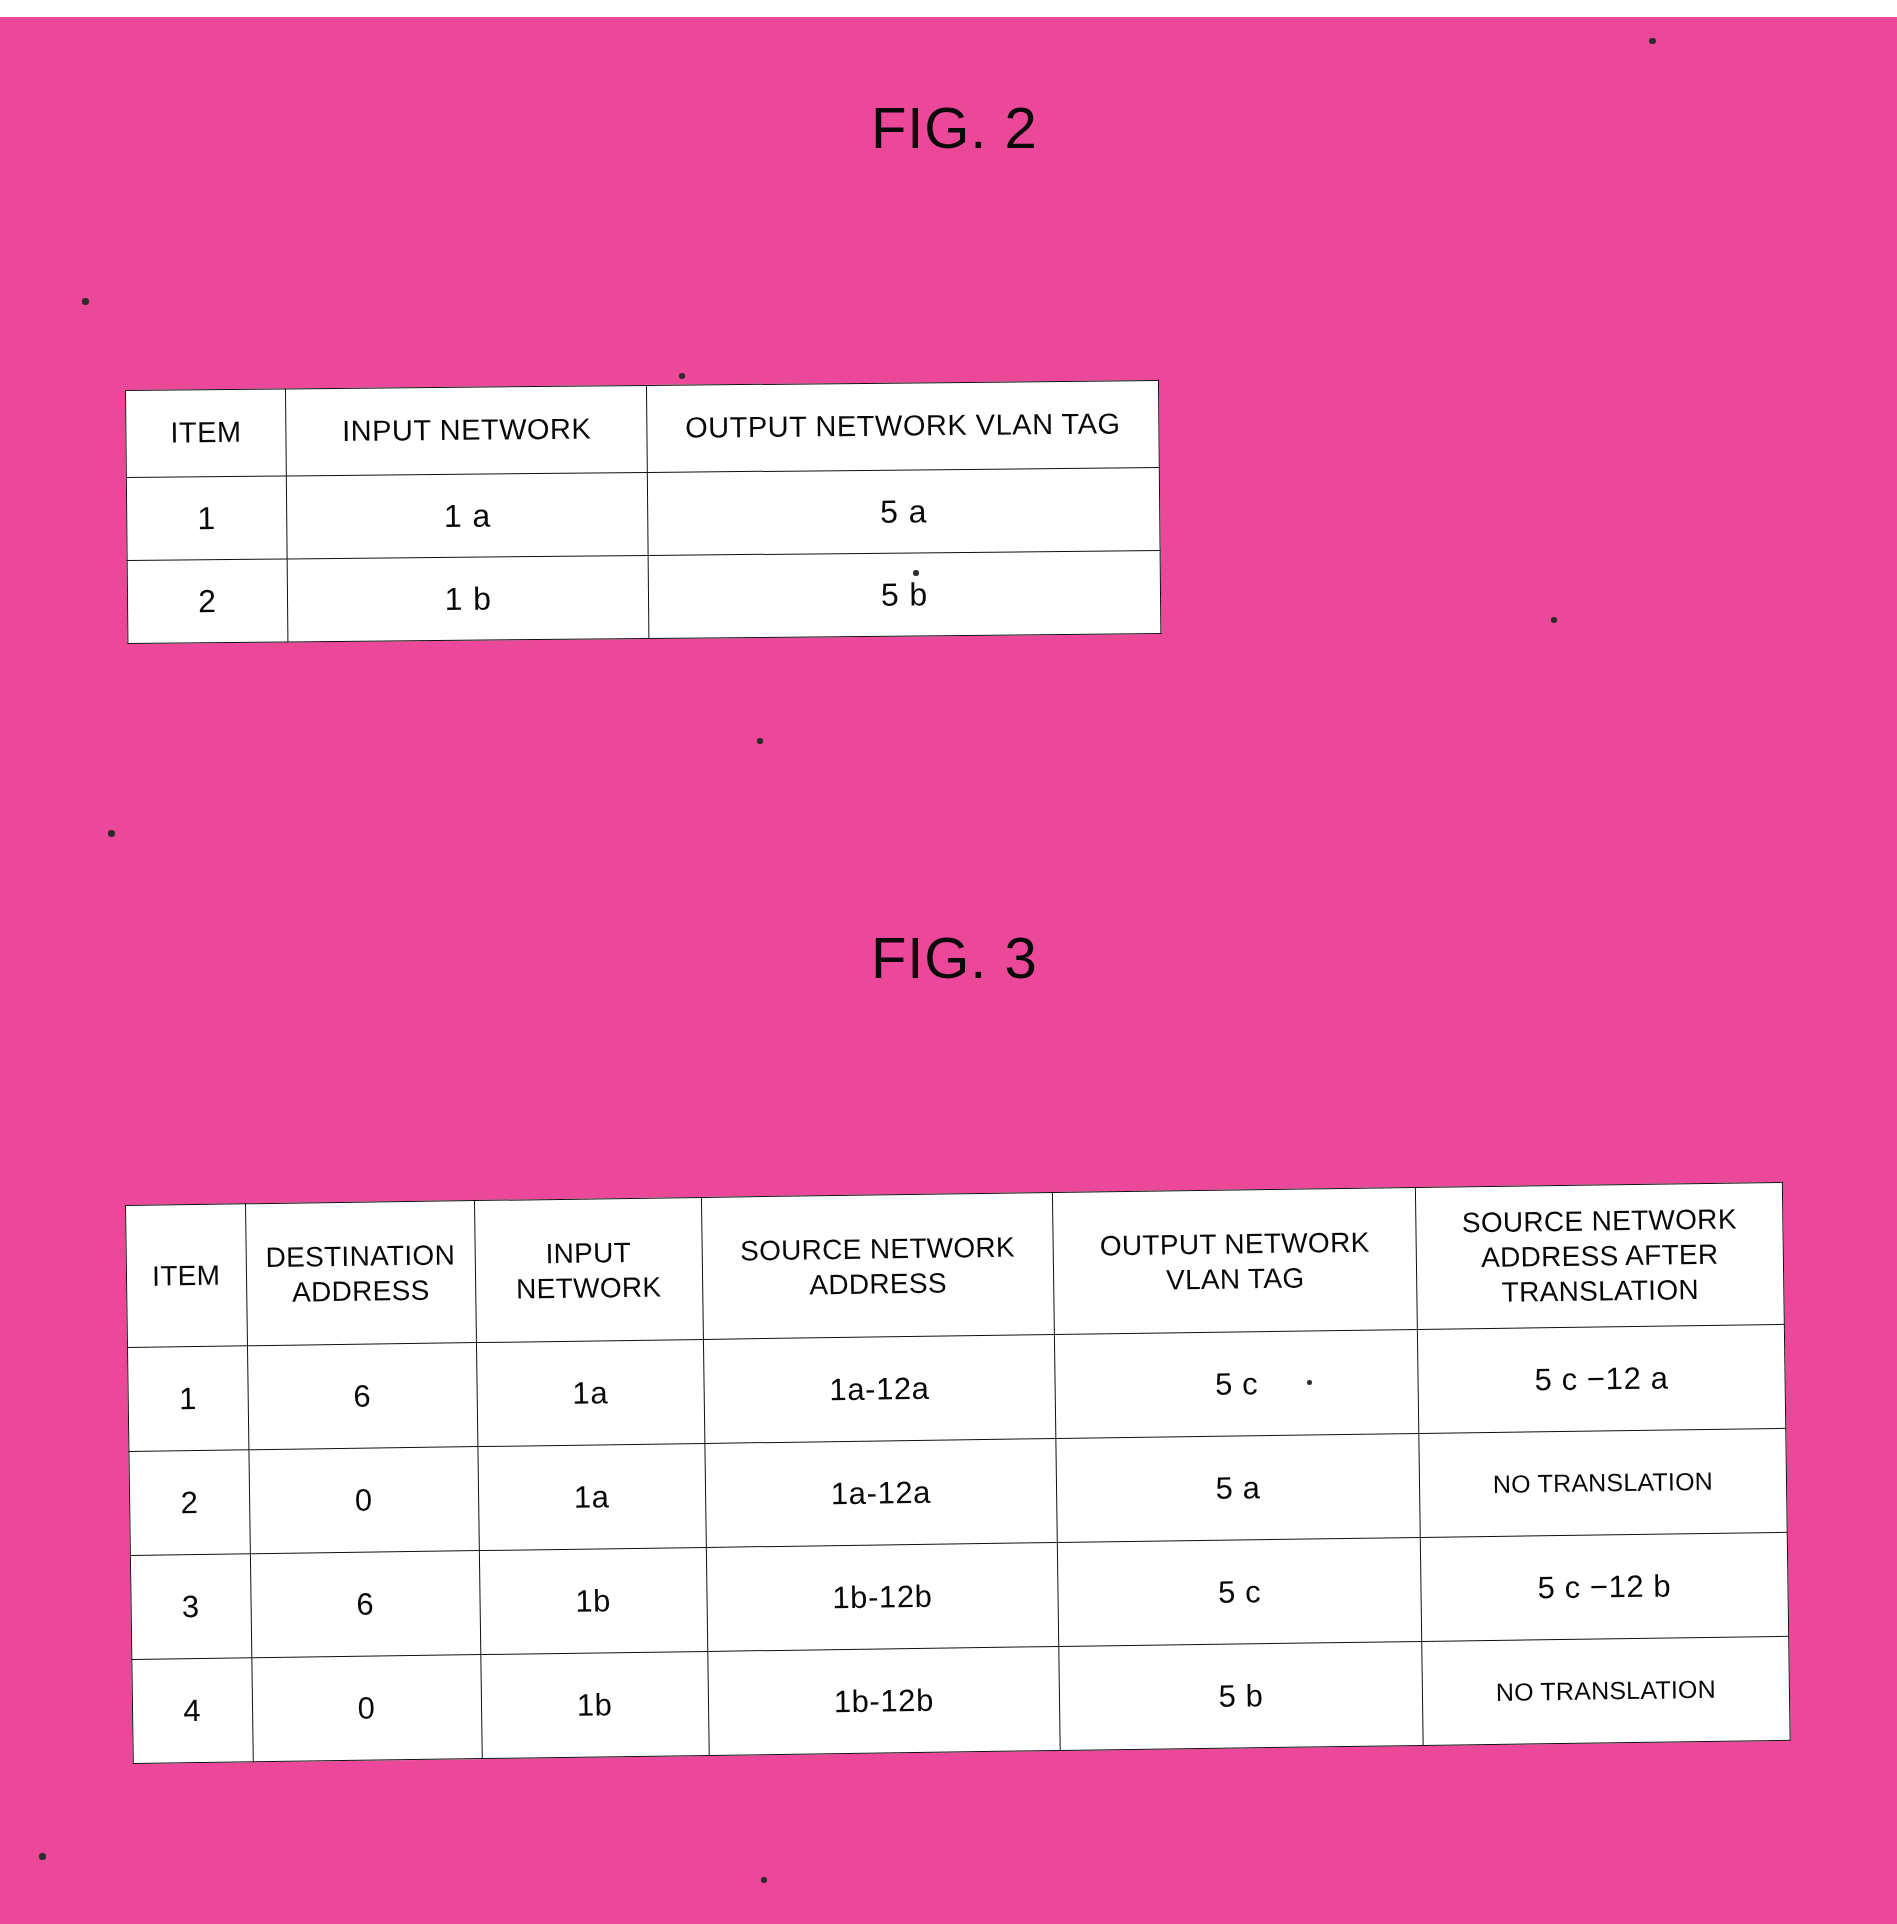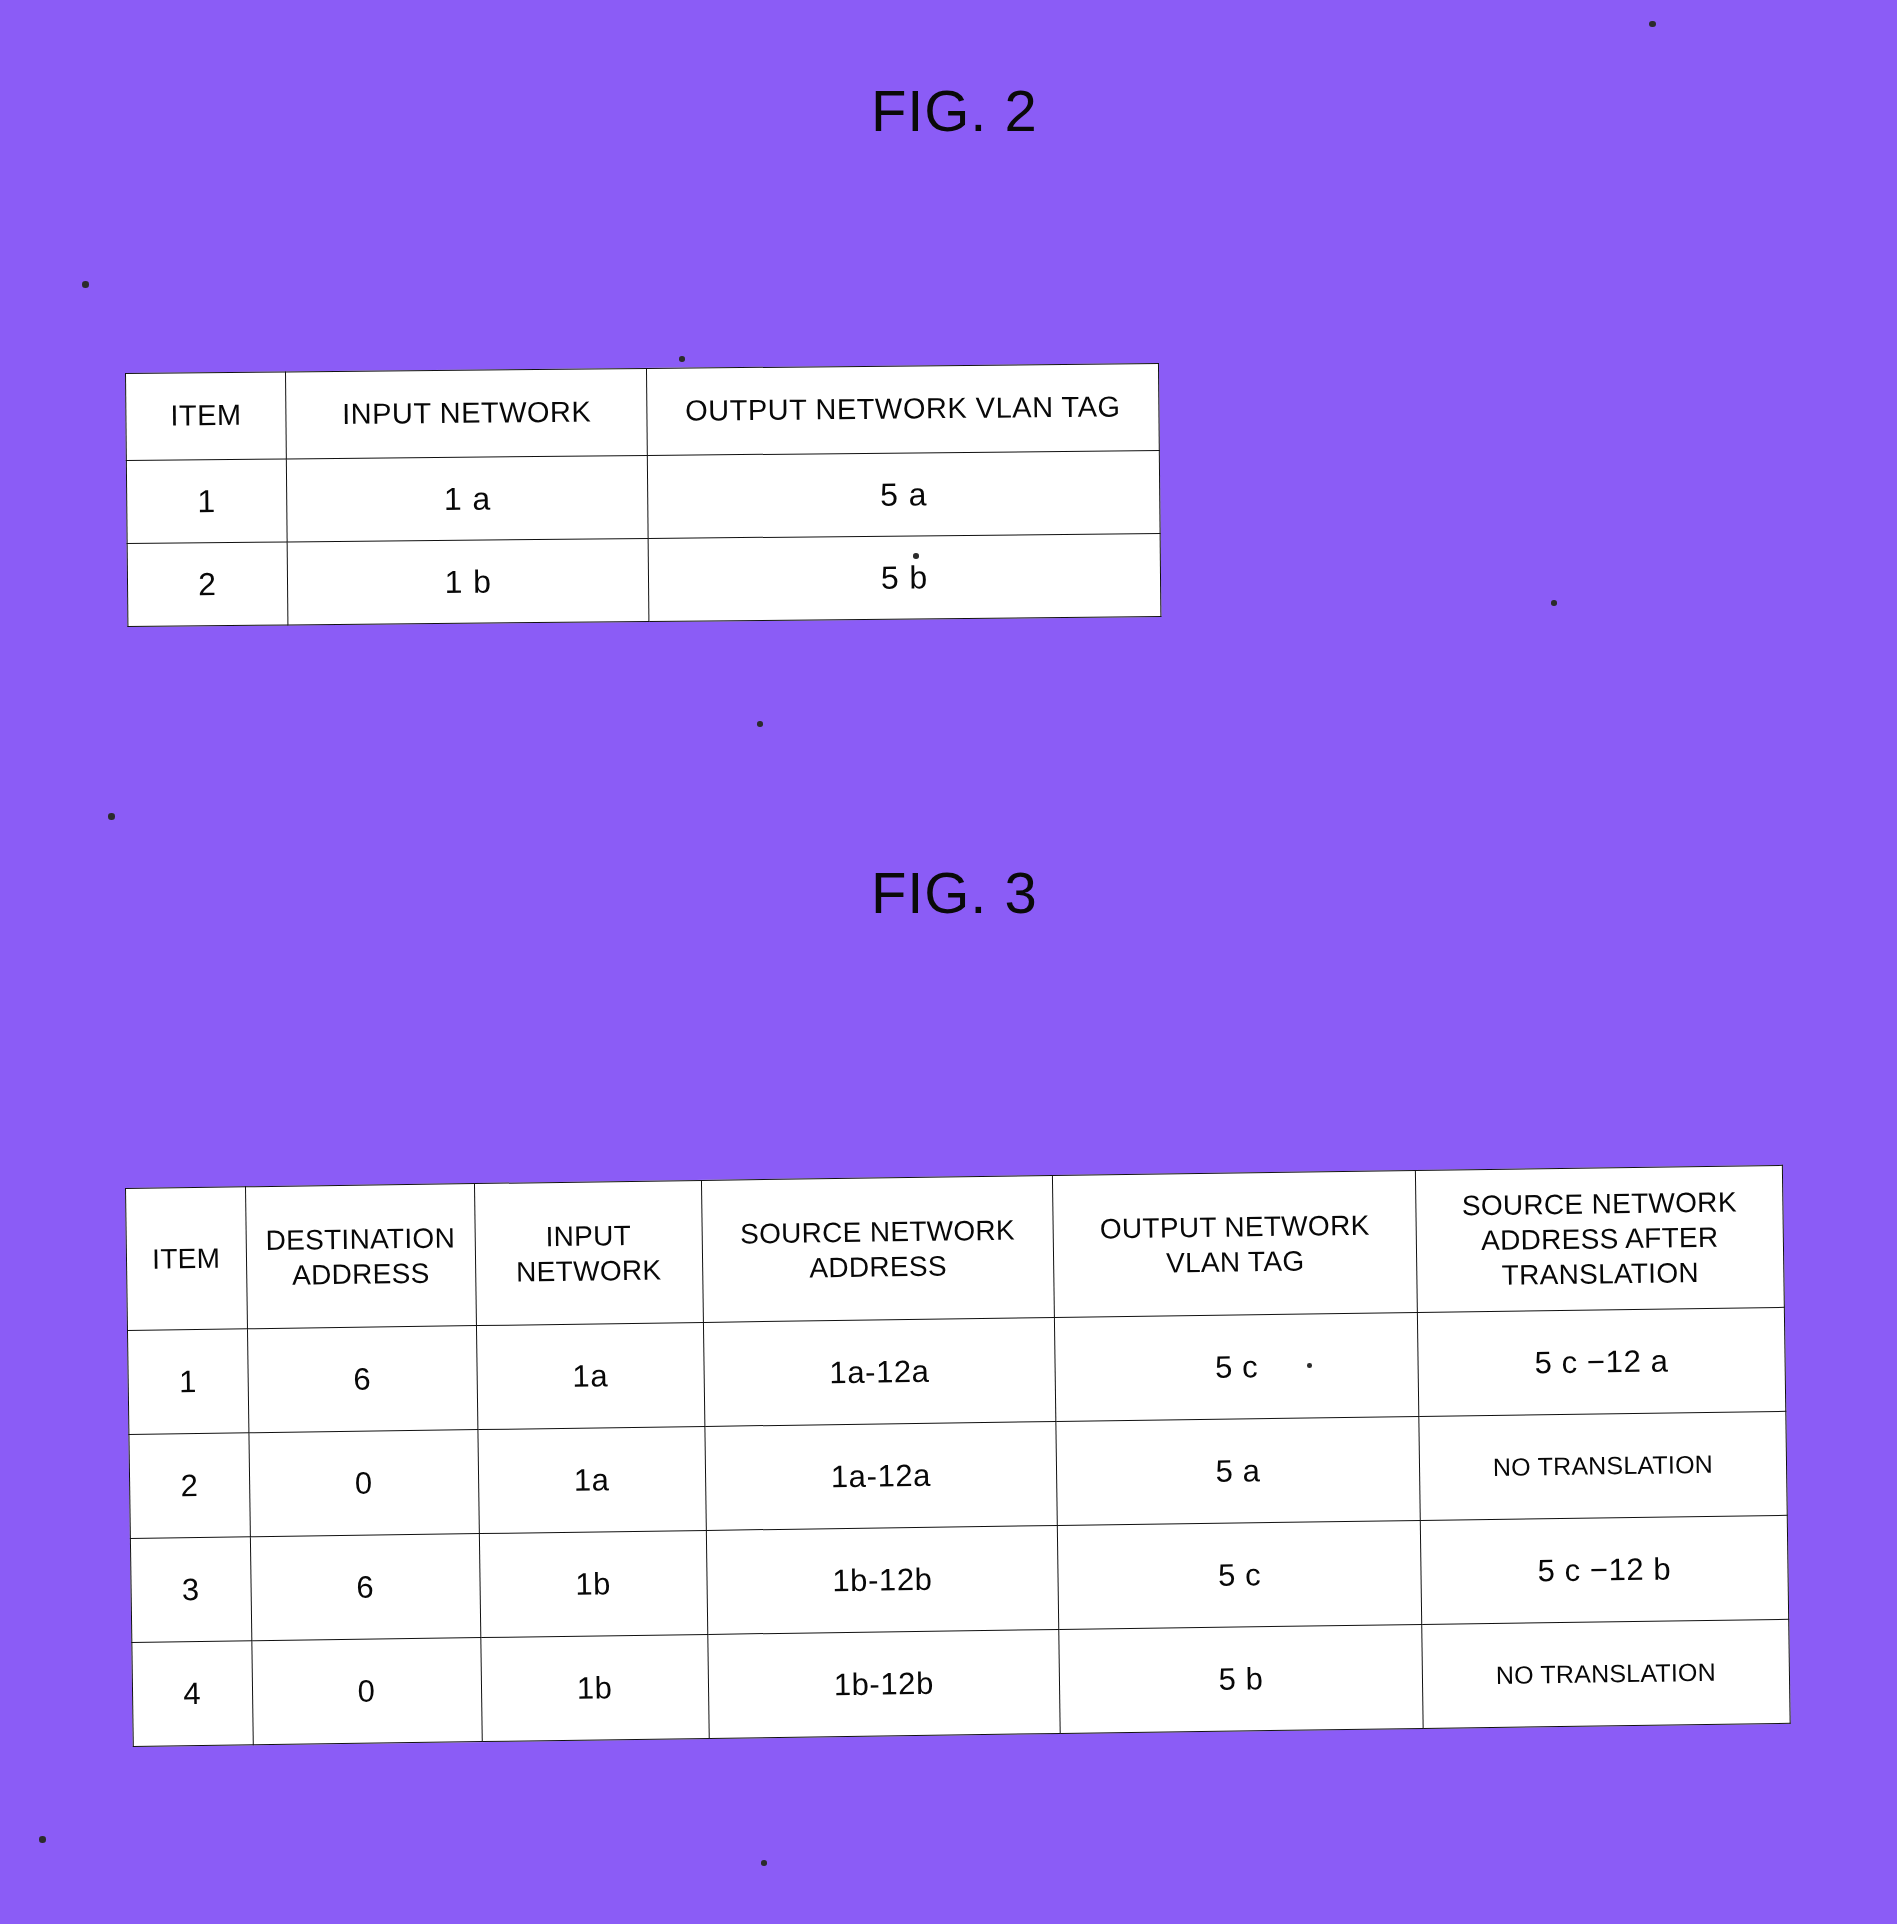--- a/index.html
+++ b/index.html
@@ -12,35 +12,36 @@
     height: 1924px;
     position: relative;
     font-family: "Liberation Sans", sans-serif;
     color: #000000;
     overflow: hidden;
   }
 
   .page {
     position: absolute;
     inset: 0;
-    background: #8b5cf6;
+    background: #ec4899;
+    margin-top: 17px;
   }
 
   
   .fig-title {
     position: absolute;
     font-size: 58px;
     font-weight: 400;
     letter-spacing: 0.9px;
     color: #0a0a0a;
     white-space: nowrap;
     font-family: "Liberation Sans", sans-serif;
   }
   #fig2-title { left: 871px; top: 77px; }
-  #fig3-title { left: 871px; top: 859px; }
+  #fig3-title { left: 871px; top: 907px; }
 
   
   .patent-table {
     position: absolute;
     border-collapse: collapse;
     table-layout: fixed;
     background: #ffffff;
   }
   .patent-table td, .patent-table th {
     border: 1.9px solid #111111;

